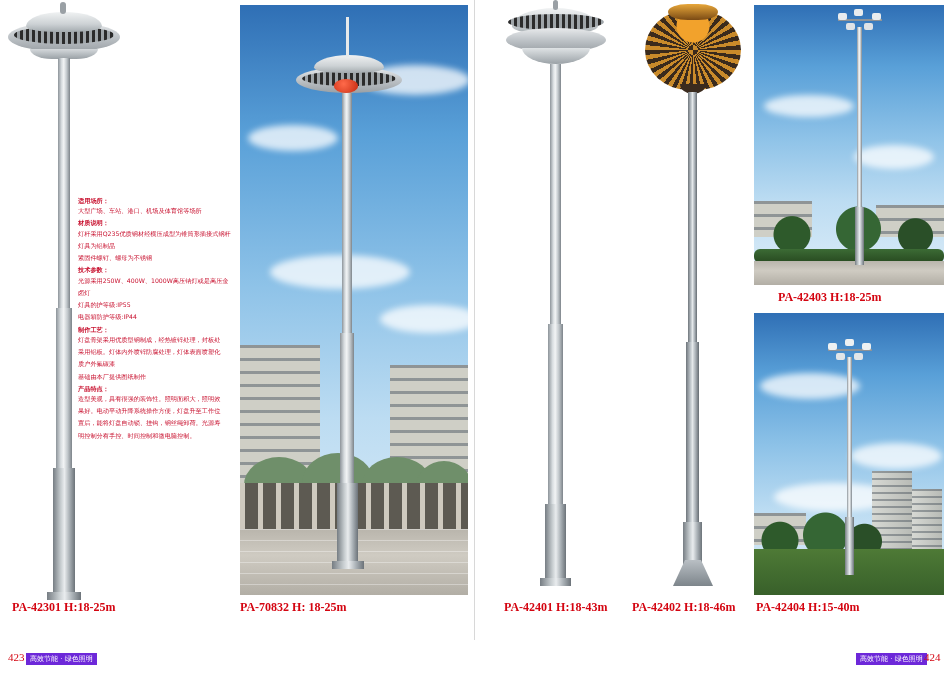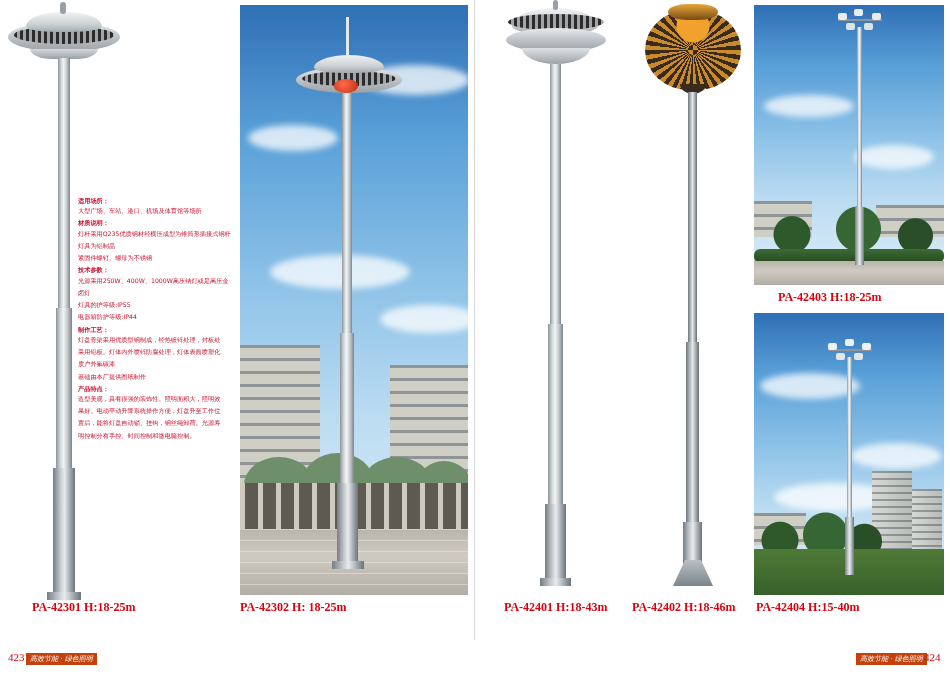--- a/index.html
+++ b/index.html
@@ -118,28 +118,27 @@
     position: absolute;
     bottom: 16px;
     font-size: 11px;
     color: #d40511;
     font-family: "Liberation Serif", serif;
   }
   .footer-bar {
     position: absolute;
     bottom: 14px;
     height: 12px;
-    background: #c2410c;
+    background: #6d28d9;
     color: #ffffff;
     font-size: 7px;
     line-height: 12px;
     padding: 0 4px;
     white-space: nowrap;
     font-family: "DejaVu Sans", sans-serif;
-    font-style: italic;
   }
 
   
   .bldg {
     position: absolute;
     background: #cfcfc6;
   }
   .bldg-rows {
     position: absolute;
     left: 0; top: 0; right: 0; bottom: 0;
@@ -197,21 +196,21 @@
     <div class="saucer-ring" style="left:14px; top:26px; width:100px; height:18px;"></div>
     <div class="dome" style="left:26px; top:12px; width:76px; height:20px;"></div>
     <div style="position:absolute;left:60px;top:2px;width:6px;height:12px;background:#9aa0a5;border-radius:3px;"></div>
     <div style="position:absolute;left:30px;top:49px;width:68px;height:10px;background:linear-gradient(to bottom,#d5d9dc,#9aa1a6);border-radius:0 0 30px 30px / 0 0 14px 14px;"></div>
 
     <div class="pole" style="left:58px; top:58px; width:12px; height:250px;"></div>
     <div class="pole" style="left:56px; top:308px; width:16px; height:160px;"></div>
     <div class="base" style="left:53px; top:468px; width:22px; height:130px;"></div>
     <div class="base" style="left:47px; top:592px; width:34px; height:8px;"></div>
   </div>
-  <div class="caption" style="left:32px; top:600px;">PA-42301 H:18-25m</div>
+  <div class="caption" style="left:12px; top:600px;">PA-42301 H:18-25m</div>
 
   <div class="specs">
     <div>
       <span class="h">适用场所：</span>
       <p>大型广场、车站、港口、机场及体育馆等场所</p>
     </div>
     <div>
       <span class="h">材质说明：</span>
       <p>灯杆采用Q235优质钢材经横压成型为锥筒形插接式钢杆</p>
       <p>灯具为铝制品</p>
@@ -269,21 +268,21 @@
     <div class="saucer" style="left:56px; top:62px; width:106px; height:26px;"></div>
     <div class="saucer-ring" style="left:62px; top:66px; width:94px; height:15px;"></div>
     <div class="dome" style="left:74px; top:50px; width:70px; height:18px;"></div>
     <div style="position:absolute;left:106px;top:12px;width:3px;height:40px;background:#e6e9ea;"></div>
     <div class="lamp-red" style="left:94px; top:74px; width:24px; height:14px;"></div>
     <div class="pole" style="left:102px; top:88px; width:10px; height:240px;"></div>
     <div class="pole" style="left:100px; top:328px; width:14px; height:150px;"></div>
     <div class="base" style="left:97px; top:478px; width:21px; height:84px;"></div>
     <div class="base" style="left:92px; top:556px; width:32px; height:8px;"></div>
   </div>
-  <div class="caption" style="left:240px; top:600px;">PA-42302 H: 18-25m</div>
+  <div class="caption" style="left:240px; top:600px;">PA-70832 H: 18-25m</div>
 
   <div>
     <div class="dome" style="left:512px; top:8px; width:86px; height:26px;"></div>
     <div class="saucer-ring" style="left:508px; top:14px; width:96px; height:16px;"></div>
     <div class="saucer" style="left:506px; top:28px; width:100px; height:24px;"></div>
     <div style="position:absolute;left:522px;top:48px;width:68px;height:16px;background:linear-gradient(to bottom,#dfe3e5,#9ba2a7);border-radius:0 0 34px 34px / 0 0 16px 16px;"></div>
     <div style="position:absolute;left:553px;top:0px;width:5px;height:10px;background:#9aa0a5;border-radius:3px;"></div>
     <div class="pole" style="left:550px; top:64px; width:11px; height:260px;"></div>
     <div class="pole" style="left:548px; top:324px; width:15px; height:180px;"></div>
     <div class="base" style="left:545px; top:504px; width:21px; height:80px;"></div>

